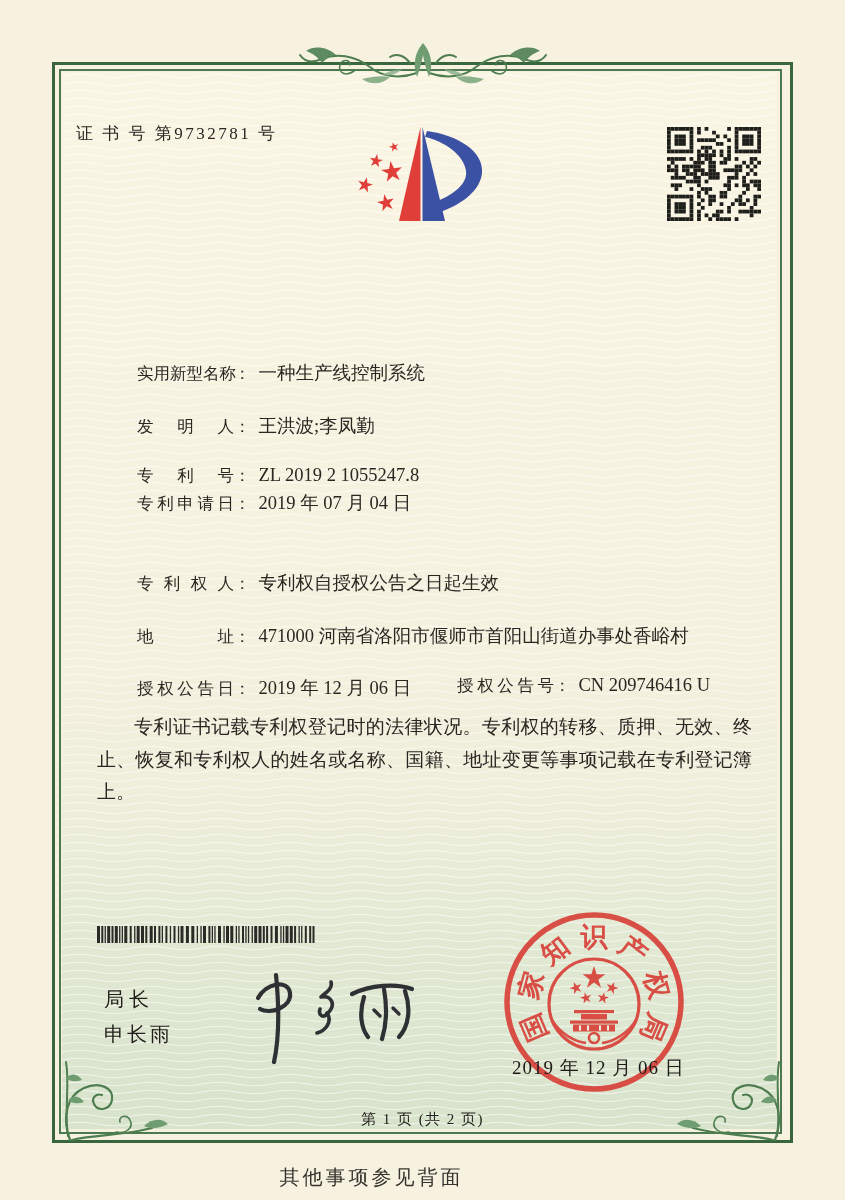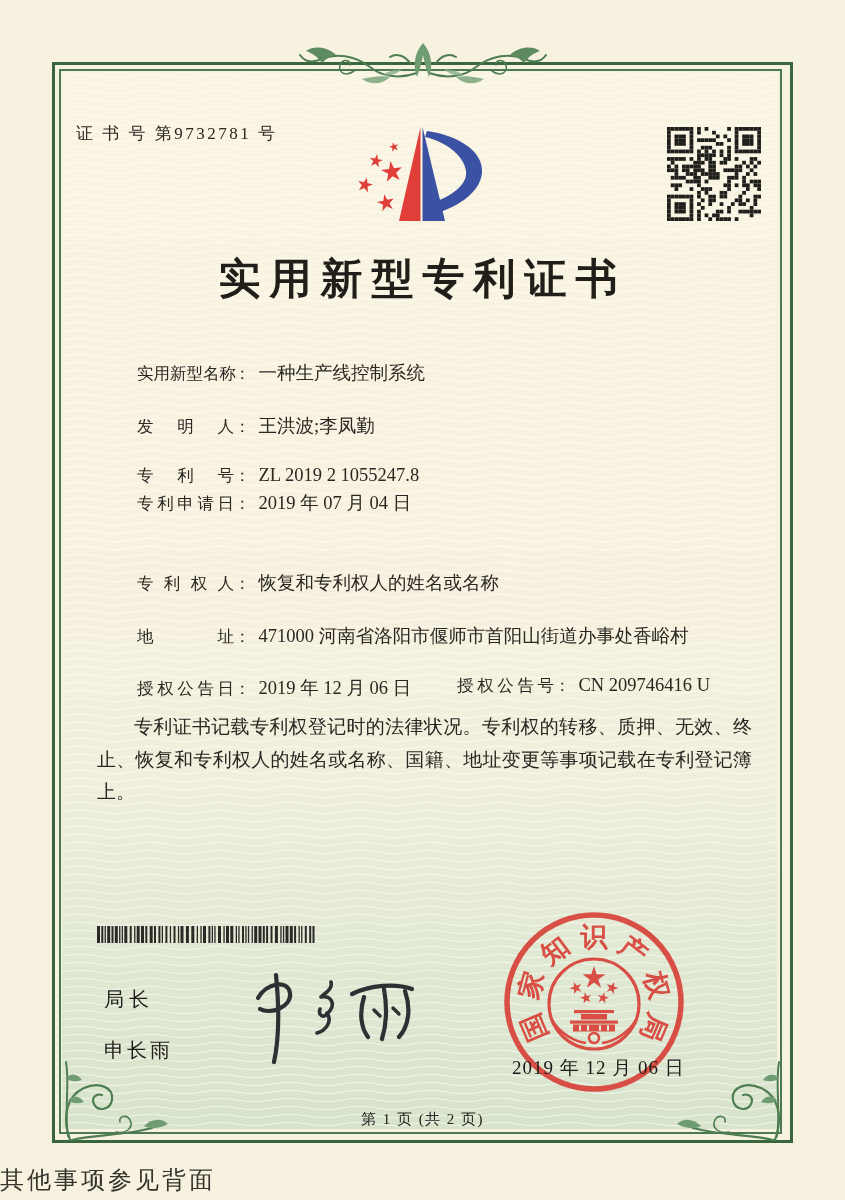--- a/index.html
+++ b/index.html
@@ -34,26 +34,26 @@
   .fvalue{font-size:18.5px;}
   .fgroup2{position:absolute;left:320px;top:0;white-space:nowrap;}
 
   
   .paras{position:absolute;left:97px;top:711px;width:655px;color:#2a2520;}
   .paras p{margin:0;font-size:19px;line-height:32.5px;text-align:justify;text-indent:37px;}
 
   
   .barcode{position:absolute;left:97px;top:926px;}
   .director-label{position:absolute;left:104px;top:986px;font-size:20px;letter-spacing:5px;color:#23201c;}
-  .director-name{position:absolute;left:104px;top:1021px;font-size:20px;letter-spacing:3px;color:#23201c;margin-top:16px;}
+  .director-name{position:absolute;left:104px;top:1021px;font-size:20px;letter-spacing:3px;color:#23201c;}
   .signature{position:absolute;left:236px;top:970px;}
   .seal{position:absolute;left:498px;top:906px;}
   .seal-date{position:absolute;left:512px;top:1055px;width:180px;font-size:19px;color:#1d1b18;letter-spacing:1px;white-space:nowrap;}
   .page-info{position:absolute;left:0;top:1110px;width:845px;text-align:center;font-size:15px;letter-spacing:1.5px;color:#23211d;}
-  .back-note{position:absolute;left:0;top:1164px;width:743px;text-align:left;font-size:24px;letter-spacing:3px;color:#35322c;}
+  .back-note{position:absolute;left:0;top:1164px;width:743px;text-align:center;font-size:20px;letter-spacing:3px;color:#35322c;}
 </style>
 </head>
 <body>
 
 <div id="page">
 
   <div class="interior-bg">
     <svg class="wave-svg" id="wavesvg" width="715" height="1057" viewBox="0 0 715 1057">
         <path d="M0,4 q17.5,-3.5 35,0 t35 0 t35 0 t35 0 t35 0 t35 0 t35 0 t35 0 t35 0 t35 0 t35 0 t35 0 t35 0 t35 0 t35 0 t35 0 t35 0 t35 0 t35 0 t35 0 t35 0 t35 0" fill="none" stroke="#ffffff" stroke-width="1.1" opacity="0.6"></path>
         <path d="M0,12 q17.5,-3.5 35,0 t35 0 t35 0 t35 0 t35 0 t35 0 t35 0 t35 0 t35 0 t35 0 t35 0 t35 0 t35 0 t35 0 t35 0 t35 0 t35 0 t35 0 t35 0 t35 0 t35 0 t35 0" fill="none" stroke="#ffffff" stroke-width="1.1" opacity="0.6"></path>
@@ -531,36 +531,35 @@
       <rect x="22.56" y="86.47999999999999" width="3.76" height="3.76" fill="#1d1d1a"></rect>
       <rect x="0" y="90.24" width="3.76" height="3.76" fill="#1d1d1a"></rect>
       <rect x="3.76" y="90.24" width="3.76" height="3.76" fill="#1d1d1a"></rect>
       <rect x="7.52" y="90.24" width="3.76" height="3.76" fill="#1d1d1a"></rect>
       <rect x="11.28" y="90.24" width="3.76" height="3.76" fill="#1d1d1a"></rect>
       <rect x="15.04" y="90.24" width="3.76" height="3.76" fill="#1d1d1a"></rect>
       <rect x="18.799999999999997" y="90.24" width="3.76" height="3.76" fill="#1d1d1a"></rect>
       <rect x="22.56" y="90.24" width="3.76" height="3.76" fill="#1d1d1a"></rect>
     </svg>
 
-  <div class="doc-title">实用新型专利证书</div>
 
   <div class="frow" style="top:360px">
     <span class="flabel">实用新型名称</span><span class="fcolon">：</span><span class="fvalue">一种生产线控制系统</span>
   </div>
   <div class="frow" style="top:413px">
     <span class="flabel">发明人</span><span class="fcolon">：</span><span class="fvalue">王洪波;李凤勤</span>
   </div>
   <div class="frow" style="top:465px">
     <span class="flabel">专利号</span><span class="fcolon">：</span><span class="fvalue">ZL 2019 2 1055247.8</span>
   </div>
   <div class="frow" style="top:490px">
     <span class="flabel">专利申请日</span><span class="fcolon">：</span><span class="fvalue">2019 年 07 月 04 日</span>
   </div>
   <div class="frow" style="top:570px">
-    <span class="flabel">专利权人</span><span class="fcolon">：</span><span class="fvalue">恢复和专利权人的姓名或名称</span>
+    <span class="flabel">专利权人</span><span class="fcolon">：</span><span class="fvalue">专利权自授权公告之日起生效</span>
   </div>
   <div class="frow" style="top:623px">
     <span class="flabel">地址</span><span class="fcolon">：</span><span class="fvalue">471000 河南省洛阳市偃师市首阳山街道办事处香峪村</span>
   </div>
   <div class="frow" style="top:675px">
     <span class="flabel">授权公告日</span><span class="fcolon">：</span><span class="fvalue">2019 年 12 月 06 日</span>
     <span class="fgroup2">
       <span class="flabel">授权公告号</span><span class="fcolon">：</span><span class="fvalue">CN 209746416 U</span>
     </span>
   </div>

